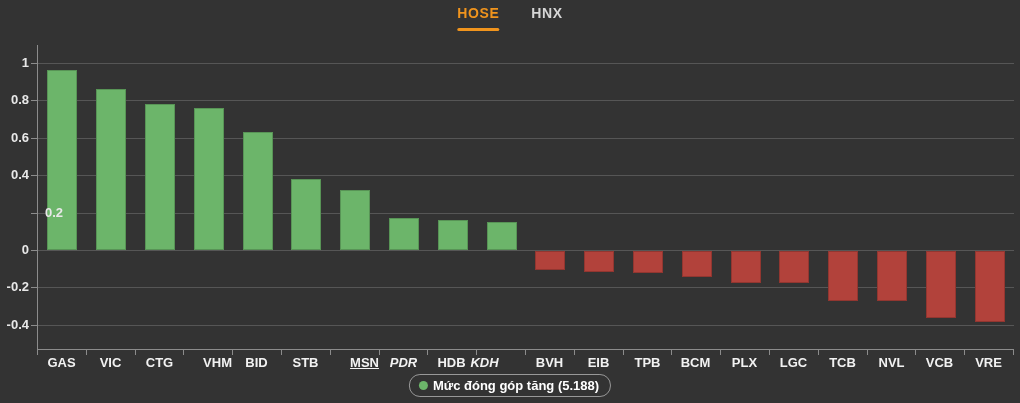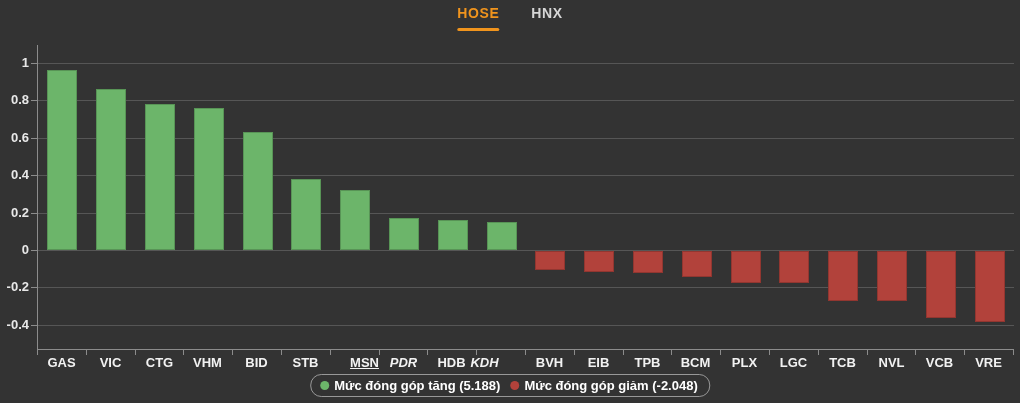--- a/index.html
+++ b/index.html
@@ -175,35 +175,31 @@
       <div class="bar" style="left: 839px; width: 30px; top: 206px; height: 50px; background: rgb(178, 66, 59);"></div>
       <div class="bar" style="left: 888px; width: 30px; top: 206px; height: 67px; background: rgb(178, 66, 59);"></div>
       <div class="bar" style="left: 937px; width: 30px; top: 206px; height: 71px; background: rgb(178, 66, 59);"></div>
     </div>
 
   <div class="legend">
     <span class="legend-item">
       <span class="legend-dot" id="legend-dot-positive" style="background: rgb(108, 181, 106);"></span>
       <span>Mức đóng góp tăng (5.188)</span>
     </span>
-    <span class="legend-item">
-      <span class="legend-dot" id="legend-dot-negative" style="background: rgb(178, 66, 59);"></span>
-      <span>Mức đóng góp giảm (-2.048)</span>
-    </span>
   </div>
 
 <div class="ylabel" style="top: 56px;">1</div>
     <div class="ytick" style="top: 63px;"></div>
     <div class="ylabel" style="top: 93px;">0.8</div>
     <div class="ytick" style="top: 100px;"></div>
     <div class="ylabel" style="top: 131px;">0.6</div>
     <div class="ytick" style="top: 138px;"></div>
     <div class="ylabel" style="top: 168px;">0.4</div>
     <div class="ytick" style="top: 175px;"></div>
-    <div class="ylabel" style="top: 206px;">0.2</div>
+    <div class="ylabel" style="top: 206px; padding-left: 34px;">0.2</div>
     <div class="ytick" style="top: 213px;"></div>
     <div class="ylabel" style="top: 243px;">0</div>
     <div class="ytick" style="top: 250px;"></div>
     <div class="ylabel" style="top: 280px;">-0.2</div>
     <div class="ytick" style="top: 287px;"></div>
     <div class="ylabel" style="top: 318px;">-0.4</div>
     <div class="ytick" style="top: 325px;"></div>
     <div class="xtick" style="left: 37px;"></div>
     <div class="xtick" style="left: 86px;"></div>
     <div class="xtick" style="left: 135px;"></div>
@@ -221,21 +217,21 @@
     <div class="xtick" style="left: 720px;"></div>
     <div class="xtick" style="left: 769px;"></div>
     <div class="xtick" style="left: 818px;"></div>
     <div class="xtick" style="left: 867px;"></div>
     <div class="xtick" style="left: 915px;"></div>
     <div class="xtick" style="left: 964px;"></div>
     <div class="xtick" style="left: 1013px;"></div>
     <div class="xlabel" style="left: 37px; width: 49px;">GAS</div>
     <div class="xlabel" style="left: 86px; width: 49px;">VIC</div>
     <div class="xlabel" style="left: 135px; width: 49px;">CTG</div>
-    <div class="xlabel" style="left: 183px; width: 49px;">VHM</div>
+    <div class="xlabel" style="left: 183px; width: 49px; text-align: right;">VHM</div>
     <div class="xlabel" style="left: 232px; width: 49px;">BID</div>
     <div class="xlabel" style="left: 281px; width: 49px;">STB</div>
     <div class="xlabel" style="left: 340px; width: 49px; text-decoration: underline;">MSN</div>
     <div class="xlabel" style="left: 379px; width: 49px; font-style: italic;">PDR</div>
     <div class="xlabel" style="left: 427px; width: 49px;">HDB</div>
     <div class="xlabel" style="left: 460px; width: 49px; font-style: italic;">KDH</div>
     <div class="xlabel" style="left: 525px; width: 49px;">BVH</div>
     <div class="xlabel" style="left: 574px; width: 49px;">EIB</div>
     <div class="xlabel" style="left: 623px; width: 49px;">TPB</div>
     <div class="xlabel" style="left: 671px; width: 49px;">BCM</div>

